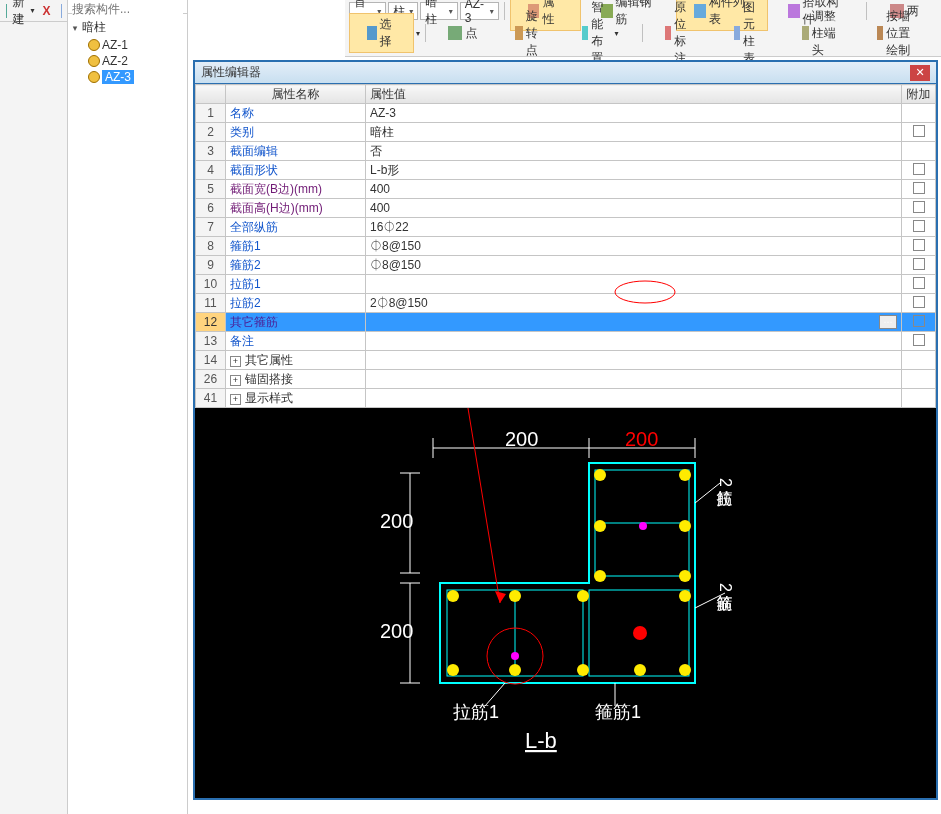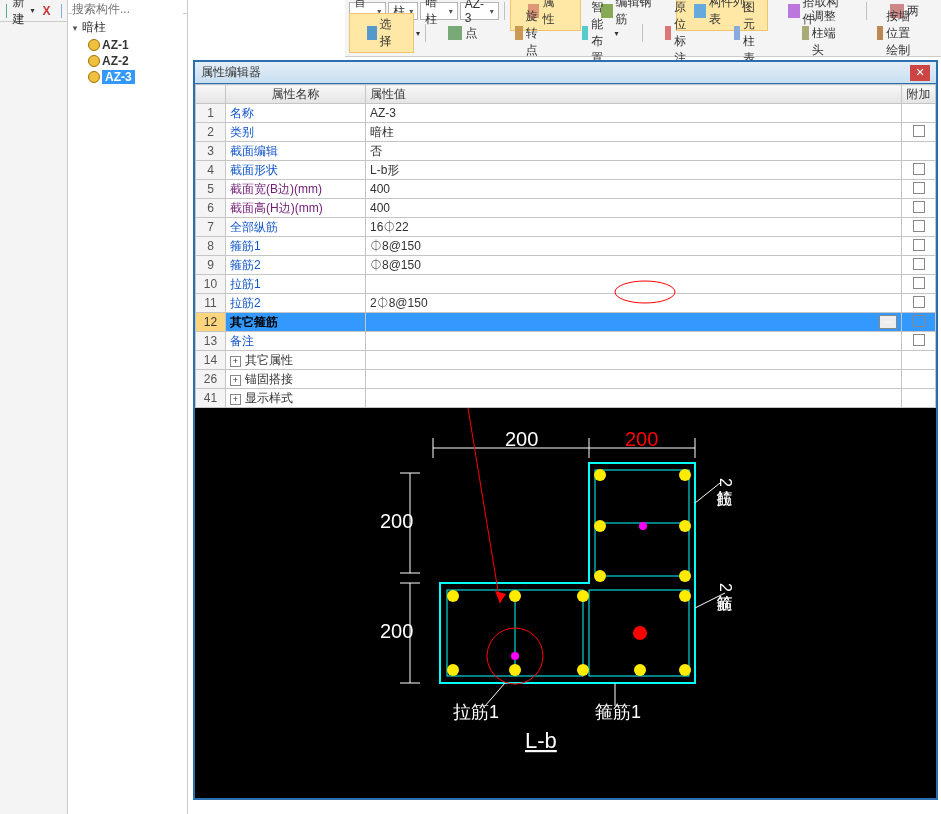--- a/index.html
+++ b/index.html
@@ -18,21 +18,21 @@
 
 .leftcol { position:absolute; left:0; top:0; width:68px; bottom:0; background:#f4f4f4; border-right:1px solid #ccc; }
 .leftcol-top { height:22px; border-bottom:1px solid #ccc; display:flex; align-items:center; gap:6px; padding:0 6px; }
 .tree-panel { position:absolute; left:68px; top:0; width:120px; bottom:0; border-right:1px solid #ccc; }
 .tree-search { height:14px; border-bottom:1px solid #ccc; padding:2px 4px; }
 .tree-search input { width:100%; border:none; outline:none; font-size:12px; color:#888; }
 .tree { padding:4px 2px; }
 .tree-node { display:flex; align-items:center; gap:2px; padding:1px 0; cursor:pointer; }
 .tree-node .exp { width:10px; text-align:center; font-size:9px; color:#555; }
 .tree-children { margin-left:18px; }
-.tree-children .tree-node { margin-left:0;font-weight:bold; }
+.tree-children .tree-node { margin-left:0; }
 .tnode-icon { width:12px; height:12px; background:#f0c040; border:1px solid #a07000; border-radius:50%; display:inline-block; }
 .sel { background:#3399ff; color:#fff; padding:0 3px; }
 
 
 .dlg { position:absolute; left:193px; top:60px; width:745px; height:740px; border:2px solid #2a6fb0; background:#fff; display:flex; flex-direction:column; }
 .dlg-title { height:22px; background:linear-gradient(#e4eef8,#c8dff0); border-bottom:1px solid #2a6fb0; display:flex; align-items:center; padding:0 6px; font-size:12px; }
 .dlg-close { margin-left:auto; width:20px; height:16px; background:#c44; color:#fff; text-align:center; line-height:14px; font-size:11px; cursor:pointer; }
 .grid-wrap { flex:0 0 auto; }
 .grid { width:100%; border-collapse:collapse; font-size:12px; }
 .grid th, .grid td { border:1px solid #c5c5c5; height:19px; padding:0 4px; text-align:left; }
@@ -252,21 +252,21 @@
             <td class="att"><span class="chk"></span></td>
           </tr>
           <tr>
             <td class="num">11</td>
             <td class="name"><span class="link">拉筋2</span></td>
             <td class="val">2⏀8@150</td>
             <td class="att"><span class="chk"></span></td>
           </tr>
           <tr class="row-sel">
             <td class="num">12</td>
-            <td class="name"><span class="disabled" style="color: #000000; font-weight: bold;">其它箍筋</span></td>
+            <td class="name"><span class="disabled" style="color: #4c1d95;">其它箍筋</span></td>
             <td class="val">
               <span class="ellips-btn">⋯</span>
             </td>
             <td class="att"><span class="chk"></span></td>
           </tr>
           <tr>
             <td class="num">13</td>
             <td class="name"><span class="link">备注</span></td>
             <td class="val"></td>
             <td class="att"><span class="chk"></span></td>

